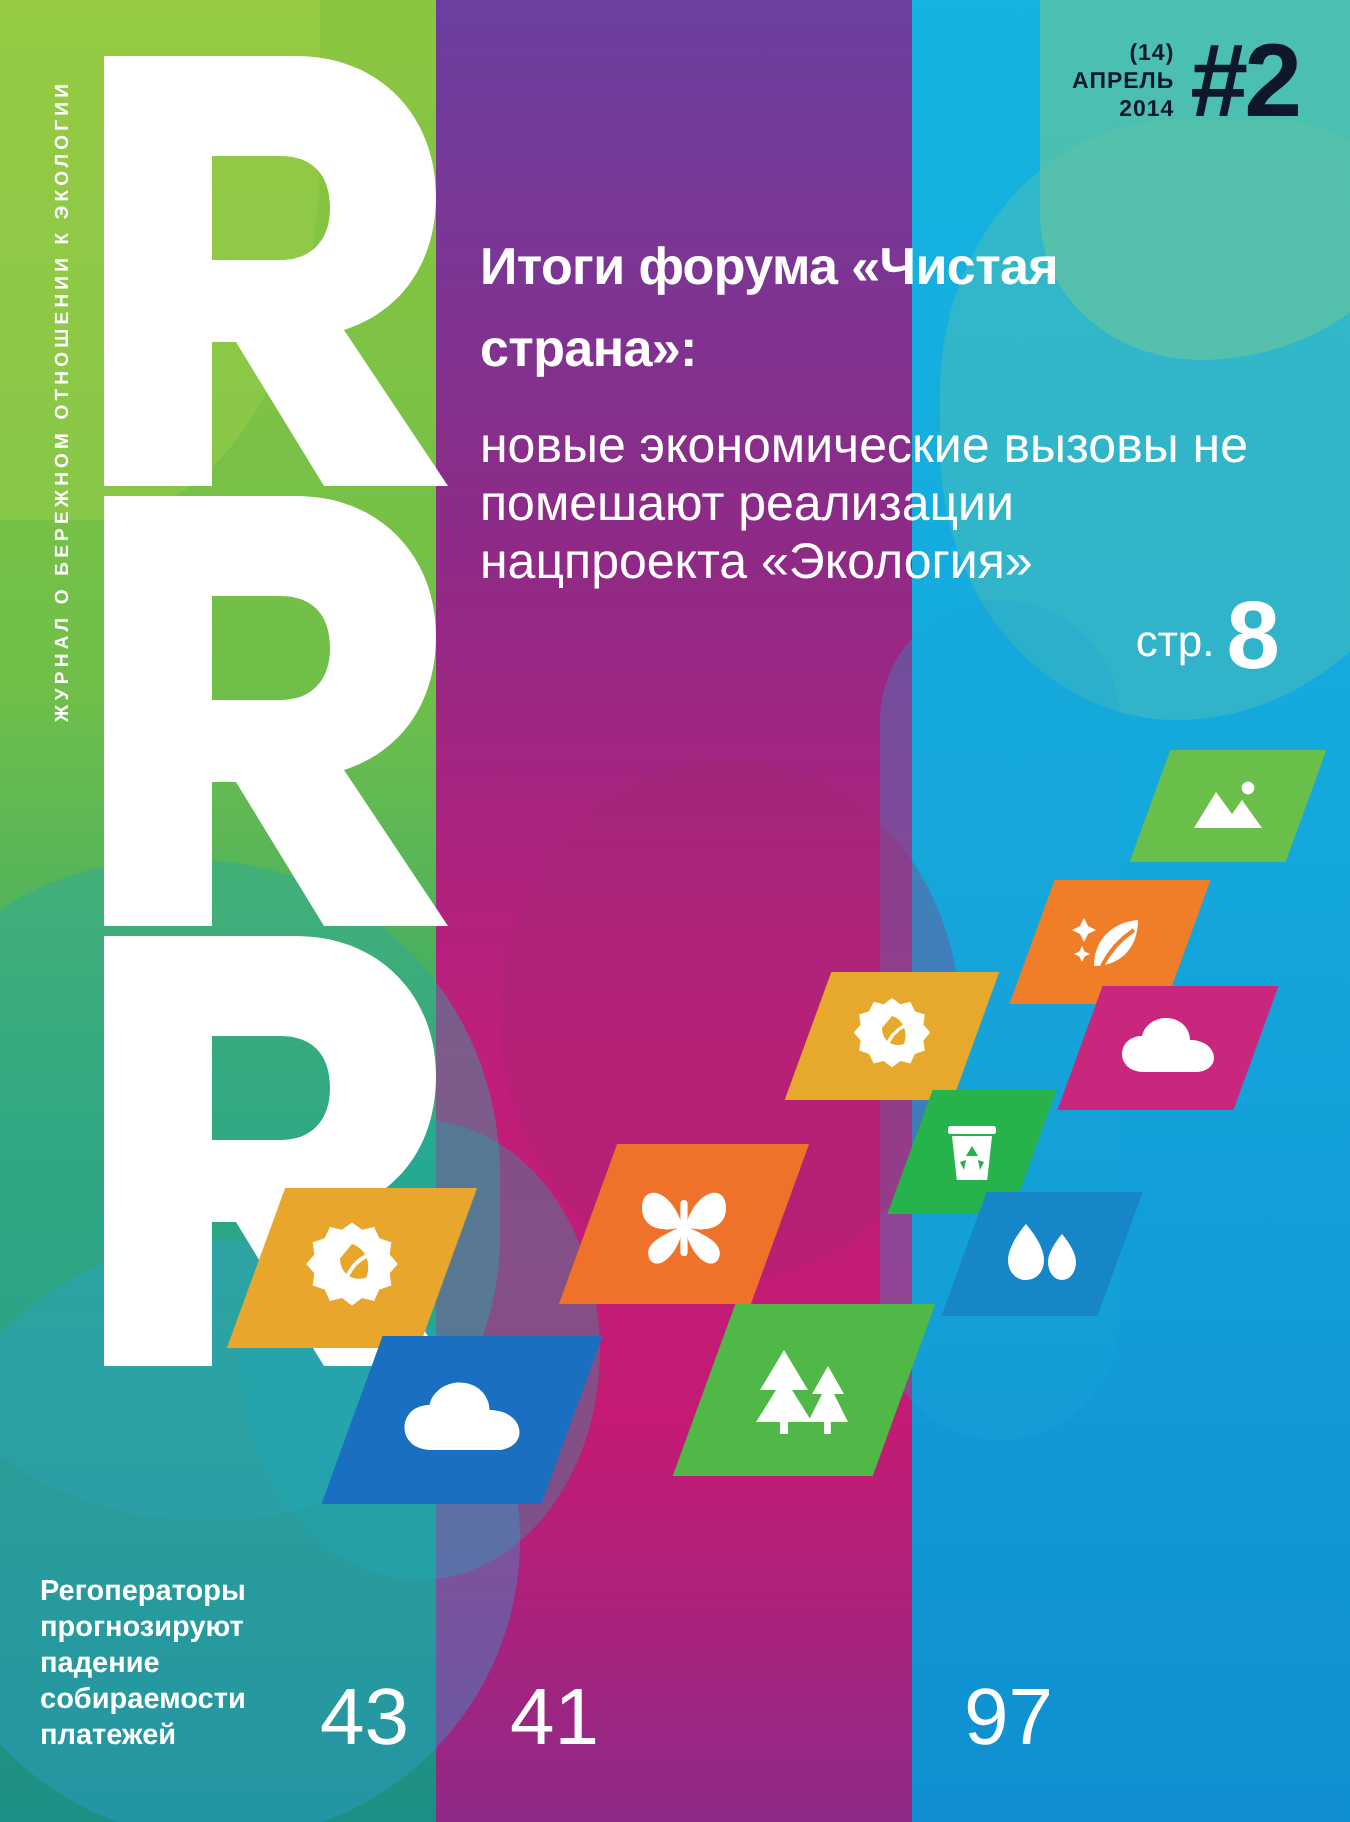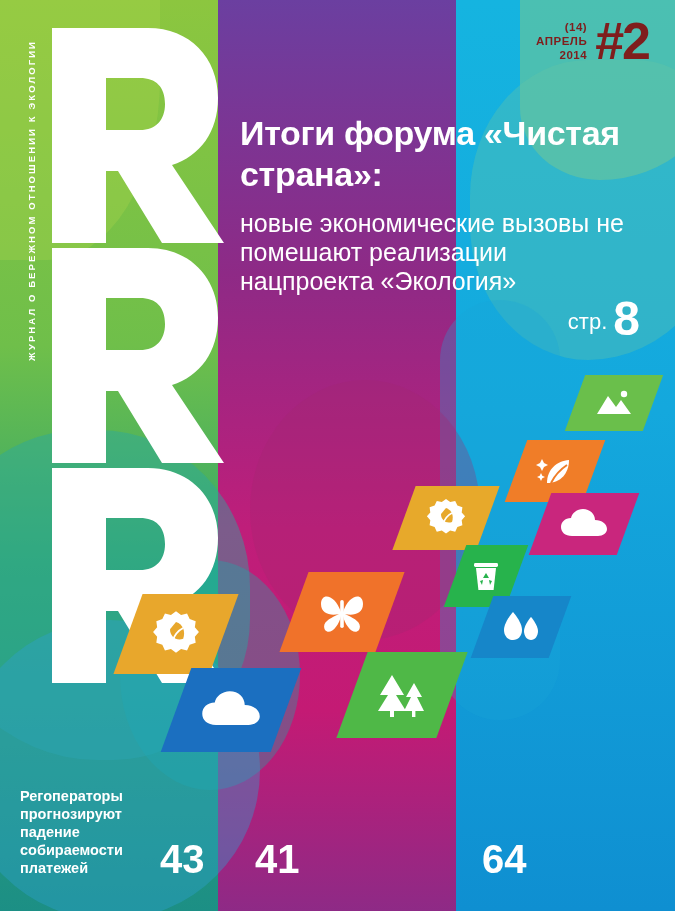--- a/index.html
+++ b/index.html
@@ -50,29 +50,29 @@
   }
 
   
   .logo-wrap { position: absolute; left: 44px; top: 10px; width: 190px; height: 690px; }
   .logo-wrap svg { display: block; }
 
   
   .issue {
     position: absolute; right: 26px; top: 18px;
     display: flex; align-items: center; gap: 8px;
-    color: #7f1d1d;
+    color: #0f172a;
   }
   .issue-meta { text-align: right; font-size: 11.5px; line-height: 14px; letter-spacing: .5px; font-weight: bold; }
   .issue-num { font-size: 52px; font-weight: bold; line-height: 46px; letter-spacing: -2px; }
 
   
   .headline { position: absolute; left: 240px; top: 113px; width: 400px; color: #fff; }
   .headline h1 {
-    font-size: 34px; line-height: 41px; font-weight: bold; letter-spacing: -0.3px;
+    font-size: 26px; line-height: 41px; font-weight: bold; letter-spacing: -0.3px;
   }
   .headline h2 {
     margin-top: 14px;
     font-size: 25px; line-height: 29px; font-weight: normal;
   }
   .page-ref {
     margin-top: 0; text-align: right; color: #fff;
     font-size: 22px; line-height: 46px;
   }
   .page-ref b { font-size: 48px; font-weight: bold; vertical-align: -6px; margin-left: 6px; }
@@ -94,21 +94,21 @@
   .t-drops    { left: 482px; top: 596px; background: #1686c9; width: 78px; height: 62px; }
   .t-butterfly{ left: 294px; top: 572px; background: #f0722a; width: 96px; height: 80px; }
   .t-gear2    { left: 128px; top: 594px; background: #e8a72c; width: 96px; height: 80px; }
   .t-cloud2   { left: 176px; top: 668px; background: #1b6fc0; width: 110px; height: 84px; }
   .t-trees    { left: 352px; top: 652px; background: #4fb847; width: 100px; height: 86px; }
 
   
   .teasers { position: absolute; left: 0; right: 0; bottom: 16px; height: 130px; }
   .teaser { position: absolute; bottom: 18px; color: #ffffff; display: flex; align-items: flex-end; }
   .teaser .txt { font-size: 14.5px; line-height: 18px; font-weight: bold; }
-  .teaser .num { font-size: 40px; line-height: 36px; font-weight: bold; margin-left: 12px; }
+  .teaser .num { font-size: 40px; line-height: 36px; font-weight: normal; margin-left: 12px; }
 
   .teaser-1 { left: 20px; width: 190px; }
   .teaser-1 .txt { width: 128px; }
   .teaser-2 { left: 243px; width: 195px; }
   .teaser-2 .txt { width: 128px; }
   .teaser-3 { left: 470px; width: 196px; }
   .teaser-3 .txt { width: 130px; }
 </style>
 </head>
 <body>
@@ -245,18 +245,18 @@
     <div class="teaser teaser-1">
       <div class="txt">Регоператоры прогнозируют падение собираемости платежей</div>
       <div class="num">43</div>
     </div>
 
     <div class="teaser teaser-2">
       <div class="num">41</div>
     </div>
 
     <div class="teaser teaser-3">
-      <div class="num">64</div>
+      <div class="num">97</div>
     </div>
 
   </div>
 
 </div>
 
 </body></html>

